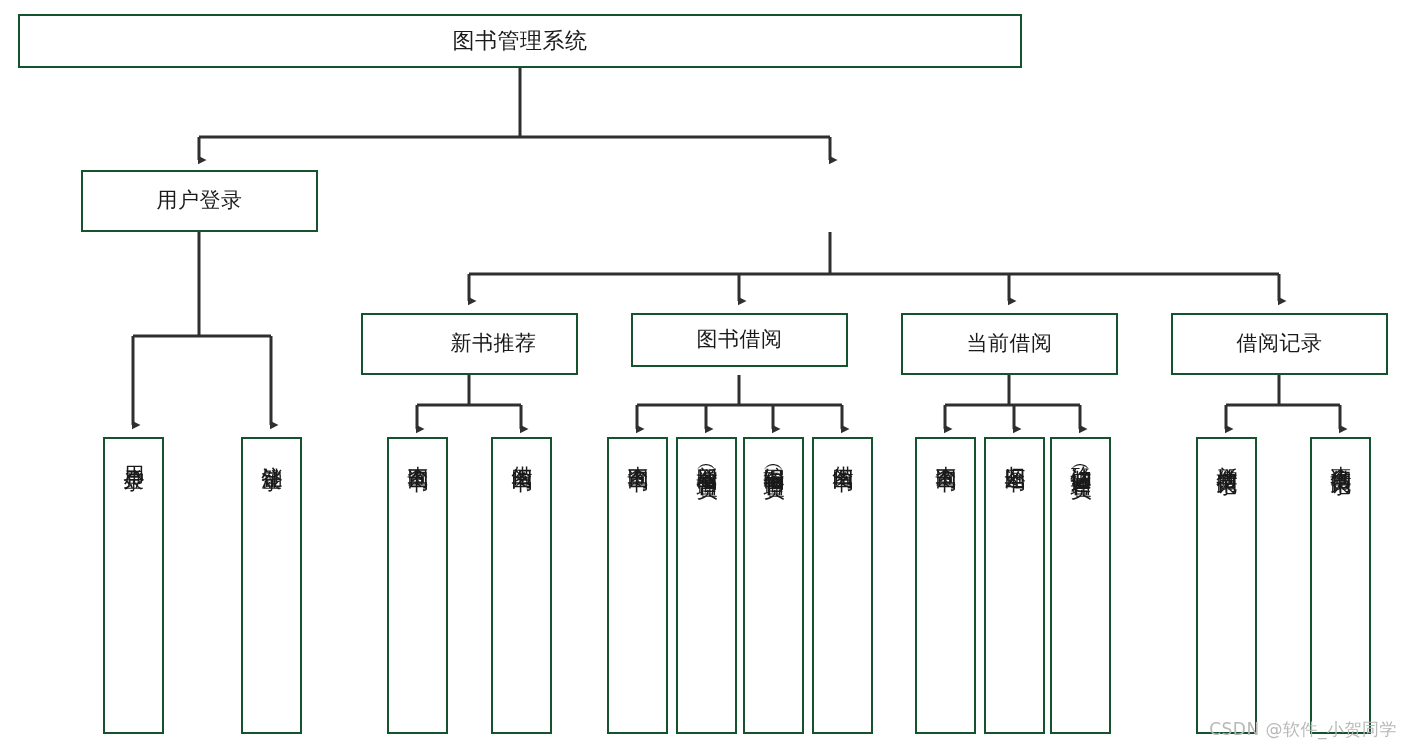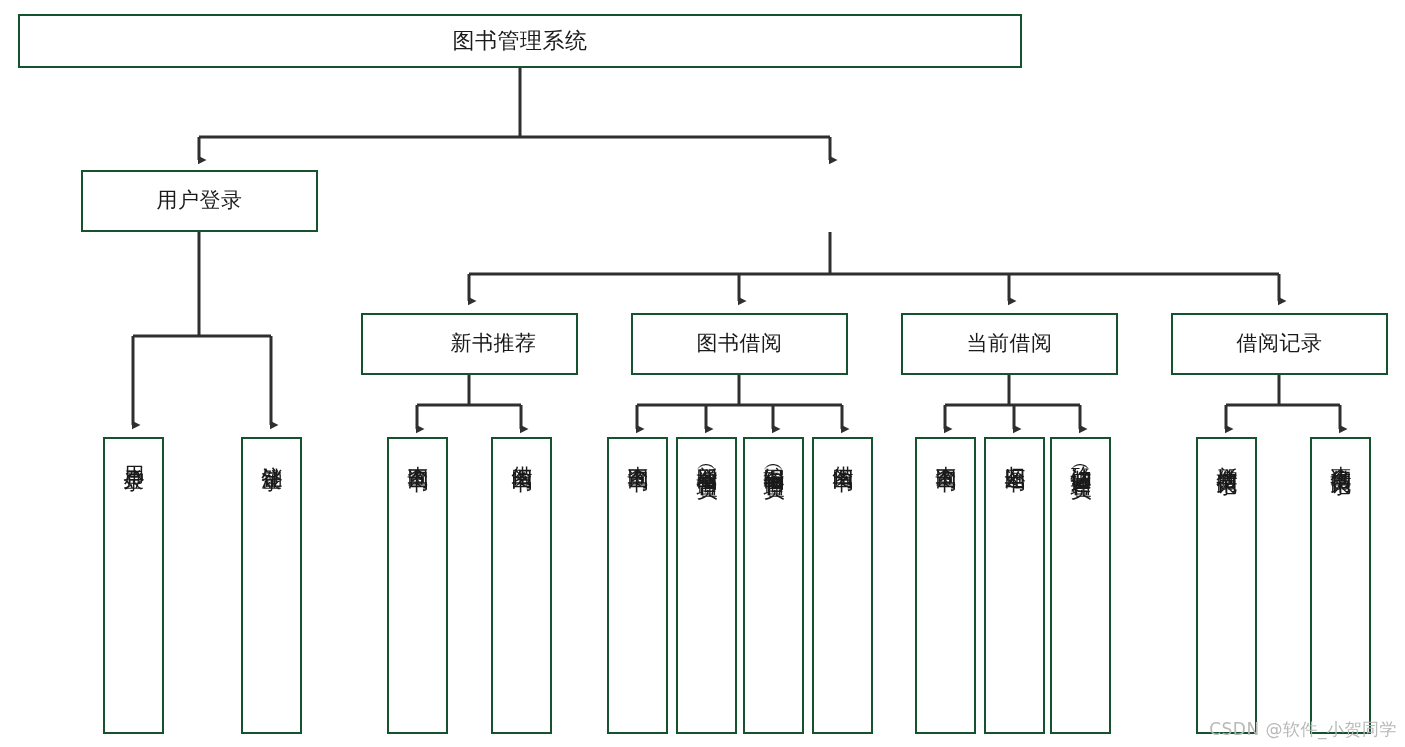--- a/index.html
+++ b/index.html
@@ -132,21 +132,21 @@
     <span class="node-label">图书管理系统</span>
   </div>
 
   <div class="node h-node" style="left:81px; top:170px; width:237px; height:62px;">
     <span class="node-label">用户登录</span>
   </div>
 
   <div class="node h-node" style="left:361px; top:313px; width:217px; height:62px;padding-left:48px;">
     <span class="node-label">新书推荐</span>
   </div>
-  <div class="node h-node" style="left:631px; top:313px; width:217px; height:62px;">
+  <div class="node h-node" style="left:631px; top:313px; width:217px; height:54px;">
     <span class="node-label">图书借阅</span>
   </div>
   <div class="node h-node" style="left:901px; top:313px; width:217px; height:62px;">
     <span class="node-label">当前借阅</span>
   </div>
   <div class="node h-node" style="left:1171px; top:313px; width:217px; height:62px;">
     <span class="node-label">借阅记录</span>
   </div>
 
   <div class="node v-node" style="left:103px; top:437px; width:61px; height:297px;">

